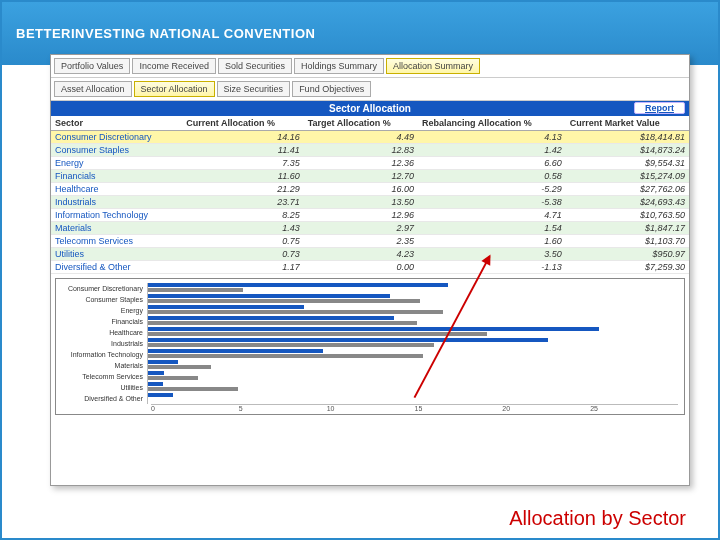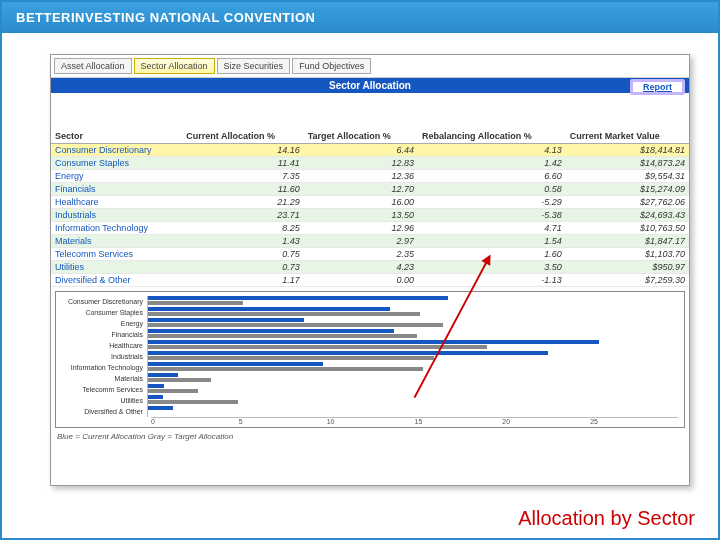--- a/index.html
+++ b/index.html
@@ -1,52 +1,59 @@
 <!DOCTYPE html>
 <html><head>
 <meta charset="utf-8">
 <style>
   * { box-sizing: border-box; margin: 0; padding: 0; }
   body { width: 720px; height: 540px; font-family: Arial, sans-serif; font-size: 10px; background: #fff; border: 2px solid #2a8acb; position: relative; }
-  .header { background: linear-gradient(#3ba1e0,#2a8acb); color: #fff; font-size: 13px; font-weight: bold; padding: 8px 14px; letter-spacing: 0.5px; }
+  .header { background: linear-gradient(#3ba1e0,#2a8acb); color: #fff; font-size: 13px; font-weight: bold; padding: 24px 14px; letter-spacing: 0.5px; }
   .panel { position: absolute; left: 48px; top: 52px; width: 640px; height: 432px; background: #fff; border: 1px solid #999; box-shadow: 3px 3px 6px rgba(0,0,0,.25); }
   .tabs { display: flex; flex-wrap: wrap; gap: 2px; padding: 3px; border-bottom: 1px solid #ccc; }
   .tab { border: 1px solid #aaa; padding: 2px 6px; font-size: 9px; color: #444; background: #f5f5f5; }
   .tab.active { background: linear-gradient(#fffde0,#fff6a8); border-color: #c9b000; }
   .section-title { background: #1557c0; color: #fff; text-align: center; font-size: 10px; font-weight: bold; padding: 2px 0; position: relative; }
-  .report-btn { position: absolute; right: 4px; top: 1px; background: #fff; color: #1557c0; border: 3px solid #c4b5fd; font-size: 9px; padding: 0 10px; border-radius: 2px; text-decoration: underline; cursor: pointer; }
-  table { width: 100%; border-collapse: collapse; font-size: 9px; margin-top: 36px; }
+  .report-btn { position: absolute; right: 4px; top: 1px; background: #fff; color: #1557c0; border: 1px solid #c4b5fd; font-size: 9px; padding: 0 10px; border-radius: 2px; text-decoration: underline; cursor: pointer; }
+  table { width: 100%; border-collapse: collapse; font-size: 9px; }
   th { background: #fff; border-bottom: 1px solid #aaa; padding: 2px 4px; font-weight: bold; color: #333; }
   th:first-child { text-align: left; }
   th:not(:first-child) { text-align: left; }
   td { padding: 1px 4px; border-bottom: 1px solid #e8e8e8; color: #333; }
   td:first-child { text-align: left; color: #1557c0; }
   td:not(:first-child) { text-align: right; font-style: italic; }
   tr.alt { background: #e6f5e4; }
   tr.hl { background: #fff6a8; }
   .chart-box { margin: 4px; border: 1px solid #888; padding: 4px 6px 2px 6px; }
   .chart-row { display: flex; align-items: center; height: 11px; }
   .chart-label { width: 85px; font-size: 7px; color: #333; text-align: right; padding-right: 4px; }
   .chart-bars { flex: 1; position: relative; height: 100%; border-left: 1px solid #bbb; }
   .bar-cur { position: absolute; top: 0; height: 4px; background: #1557c0; }
   .bar-tgt { position: absolute; top: 5px; height: 4px; background: #888; }
   .axis { display: flex; margin-left: 89px; font-size: 7px; color: #555; border-top: 1px solid #bbb; }
   .axis span { flex: 1; text-align: left; }
   .legend { margin: 2px 6px; font-size: 8px; font-style: italic; color: #555; }
-  .caption { position: absolute; right: 23px; bottom: 8px; font-size: 20px; color: #c00; font-family: Arial; }
+  .caption { position: absolute; right: 32px; bottom: 8px; font-size: 20px; color: #c00; font-family: Arial; }
   .arrow { position: absolute; left: 370px; top: 324px; transform: rotate(118deg); }
   .arrow-line { width: 160px; height: 2px; background: #c00; }
   .arrow-head { position: absolute; left: -2px; top: -4px; width: 0; height: 0; border-right: 10px solid #c00; border-top: 5px solid transparent; border-bottom: 5px solid transparent; }
 </style>
 </head>
 <body>
 
 <div class="header">BETTERINVESTING NATIONAL CONVENTION</div>
 
 <div class="panel">
+  <div class="tabs" id="tabs1">
+      <div class="tab">Portfolio Values</div>
+      <div class="tab">Income Received</div>
+      <div class="tab">Sold Securities</div>
+      <div class="tab">Holdings Summary</div>
+      <div class="tab active">Allocation Summary</div>
+    </div>
   <div class="tabs" id="tabs2">
       <div class="tab">Asset Allocation</div>
       <div class="tab active">Sector Allocation</div>
       <div class="tab">Size Securities</div>
       <div class="tab">Fund Objectives</div>
     </div>
   <div class="section-title">
     <span>Sector Allocation</span>
     <span class="report-btn">Report</span>
   </div>
@@ -57,21 +64,21 @@
           <th>Current Allocation %</th>
           <th>Target Allocation %</th>
           <th>Rebalancing Allocation %</th>
           <th>Current Market Value</th>
         </tr>
       </thead>
     <tbody id="tbody">
         <tr class="hl">
           <td>Consumer Discretionary</td>
           <td>14.16</td>
-          <td>6.44</td>
+          <td>4.49</td>
           <td>4.13</td>
           <td>$18,414.81</td>
         </tr>
         <tr class="alt">
           <td>Consumer Staples</td>
           <td>11.41</td>
           <td>12.83</td>
           <td>1.42</td>
           <td>$14,873.24</td>
         </tr>
@@ -222,20 +229,19 @@
       </div>
     <div class="axis" id="axis">
         <span>0</span>
         <span>5</span>
         <span>10</span>
         <span>15</span>
         <span>20</span>
         <span>25</span>
       </div>
   </div>
-  <div class="legend">Blue = Current Allocation    Gray = Target Allocation</div>
 </div>
 
 <div class="arrow">
   <div class="arrow-head"></div>
     <div class="arrow-line"></div>
 </div>
 <div class="caption">Allocation by Sector</div>
 
 </body></html>

